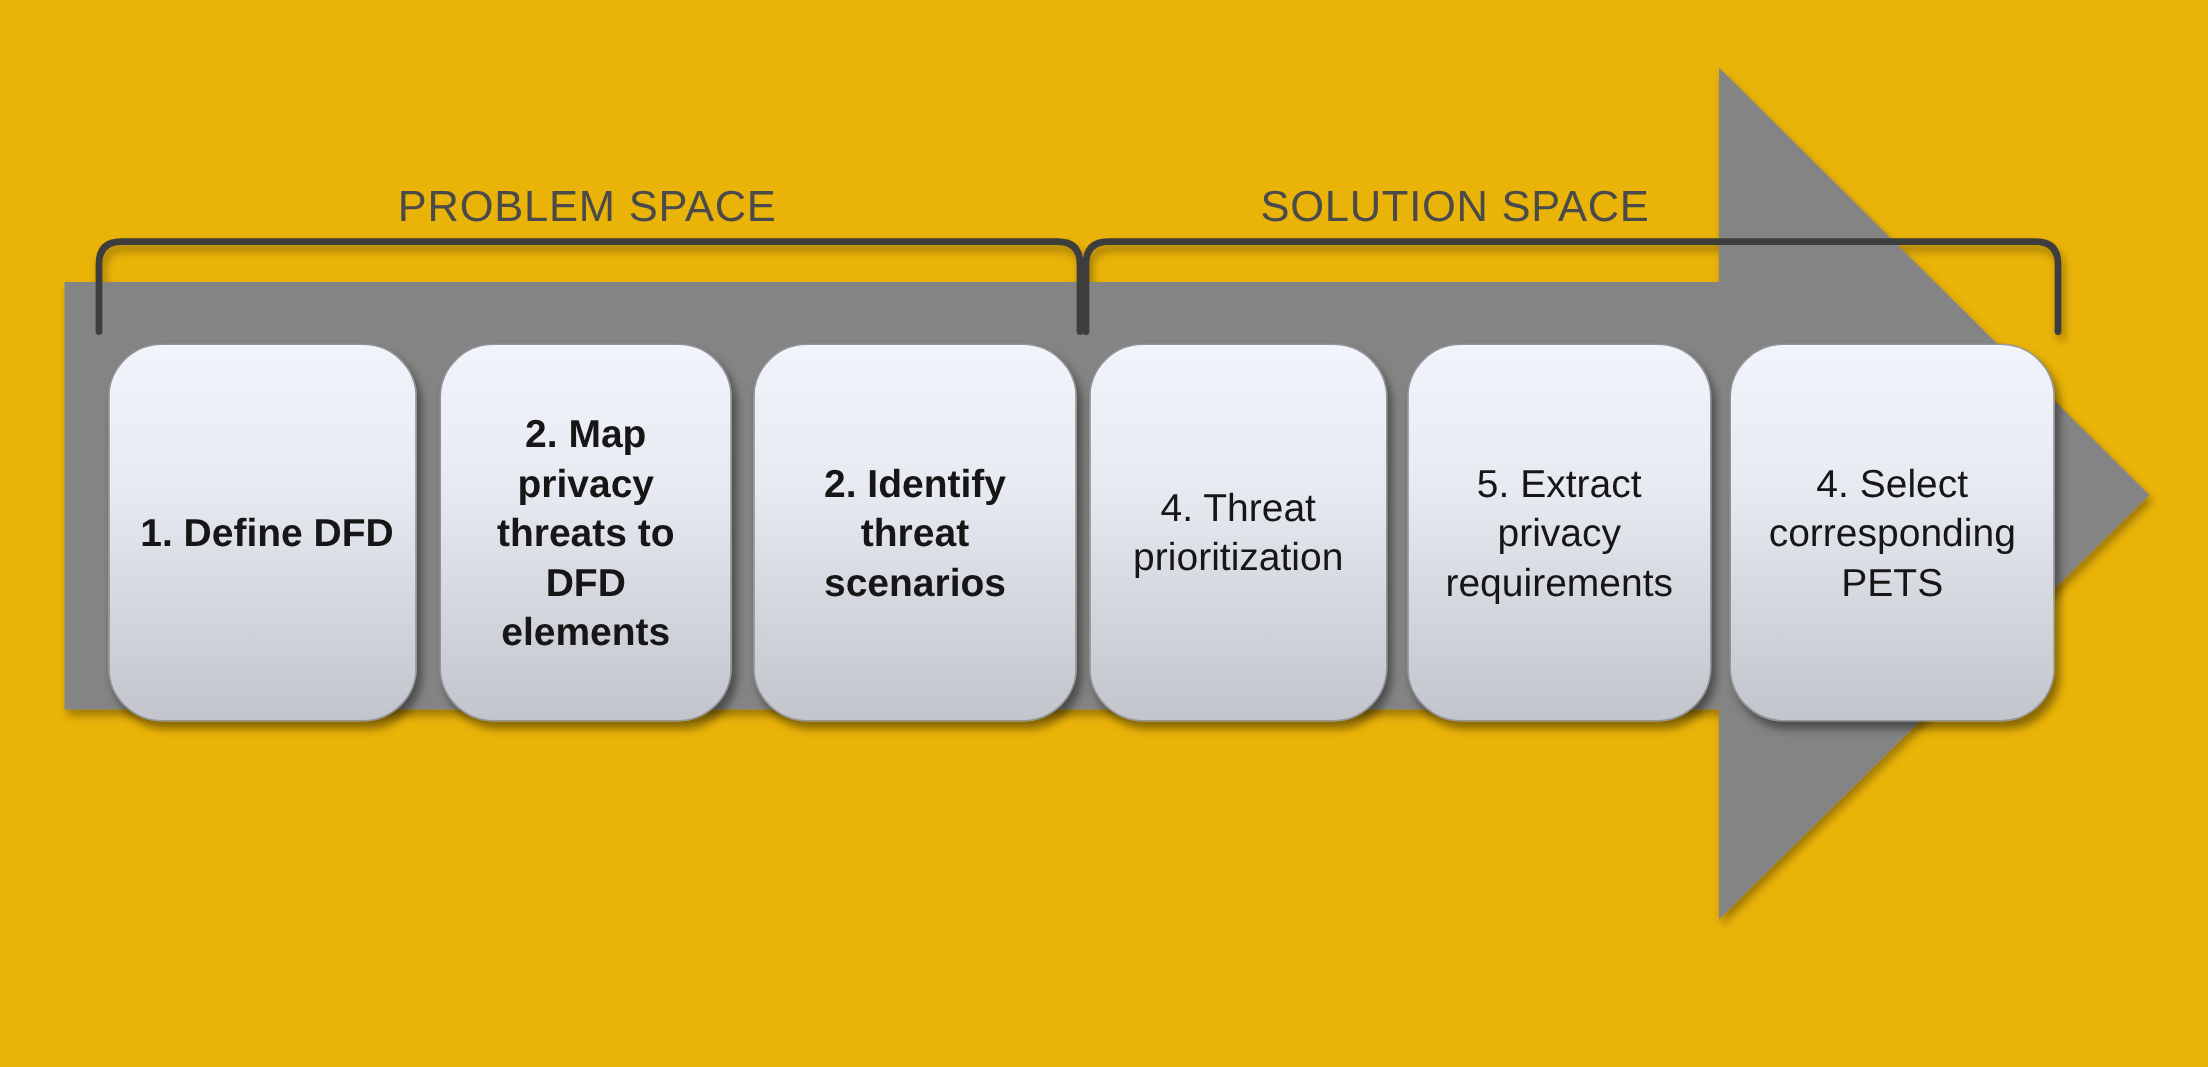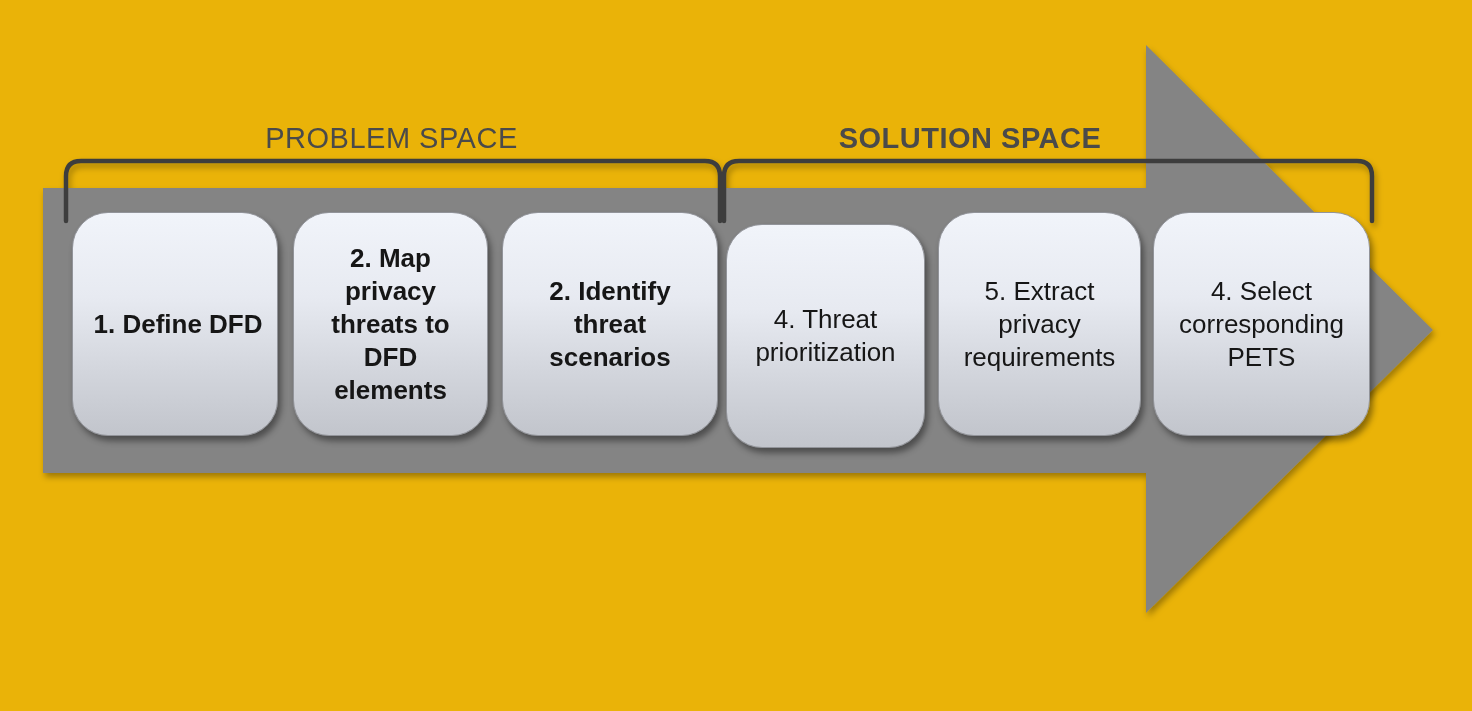--- a/index.html
+++ b/index.html
@@ -26,22 +26,22 @@
     height: 36px;
     line-height: 34px;
     font-size: 29px;
     color: #4a4a4a;
     text-align: center;
     letter-spacing: 0.5px;
     white-space: nowrap;
   }
   .step {
     position: absolute;
-    top: 212px;
-    height: 224px;
+    top: 229px;
+    height: 252px;
     box-sizing: border-box;
     border-radius: 36px;
     border: 1px solid #92949a;
     background: linear-gradient(180deg, #f1f4fa 0%, #e7eaf1 38%, #d2d5dc 72%, #c2c5cc 100%);
     box-shadow: 3px 5px 6px rgba(0, 0, 0, 0.42);
     display: flex;
     align-items: center;
     justify-content: center;
     text-align: center;
     padding: 0 8px;
@@ -69,41 +69,41 @@
     </defs>
     <g filter="url(#soft-shadow)">
       <polygon points="43,188 1146,188 1146,45 1433,330 1146,613 1146,473 43,473" fill="#848484"></polygon>
       <path d="M 66,221 L 66,176 Q 66,161 81,161 L 705,161 Q 720,161 720,176 L 720,221" fill="none" stroke="#3e3e3e" stroke-width="4.5" stroke-linecap="round"></path>
       <path d="M 724,221 L 724,176 Q 724,161 739,161 L 1357,161 Q 1372,161 1372,176 L 1372,221" fill="none" stroke="#3e3e3e" stroke-width="4.5" stroke-linecap="round"></path>
     </g>
   </svg>
 
   <div class="space-label" style="left:62px; width:659px;">PROBLEM SPACE</div>
 
-  <div class="space-label" style="left:722px; width:496px;font-weight:bold;">SOLUTION SPACE</div>
+  <div class="space-label" style="left:722px; width:496px;">SOLUTION SPACE</div>
 
   <div class="step emph" style="left:72px; width:206px;padding-left:14px;">
     <span class="step-text">1. Define DFD</span>
   </div>
 
   <div class="step emph" style="left:293px; width:195px;">
     <span class="step-text">2. Map
 privacy
 threats to
 DFD
 elements</span>
   </div>
 
   <div class="step emph" style="left:502px; width:216px;">
     <span class="step-text">2. Identify
 threat
 scenarios</span>
   </div>
 
-  <div class="step" style="left:726px; width:199px;margin-top:12px;">
+  <div class="step" style="left:726px; width:199px;">
     <span class="step-text">4. Threat
 prioritization</span>
   </div>
 
   <div class="step" style="left:938px; width:203px;">
     <span class="step-text">5. Extract
 privacy
 requirements</span>
   </div>
 

